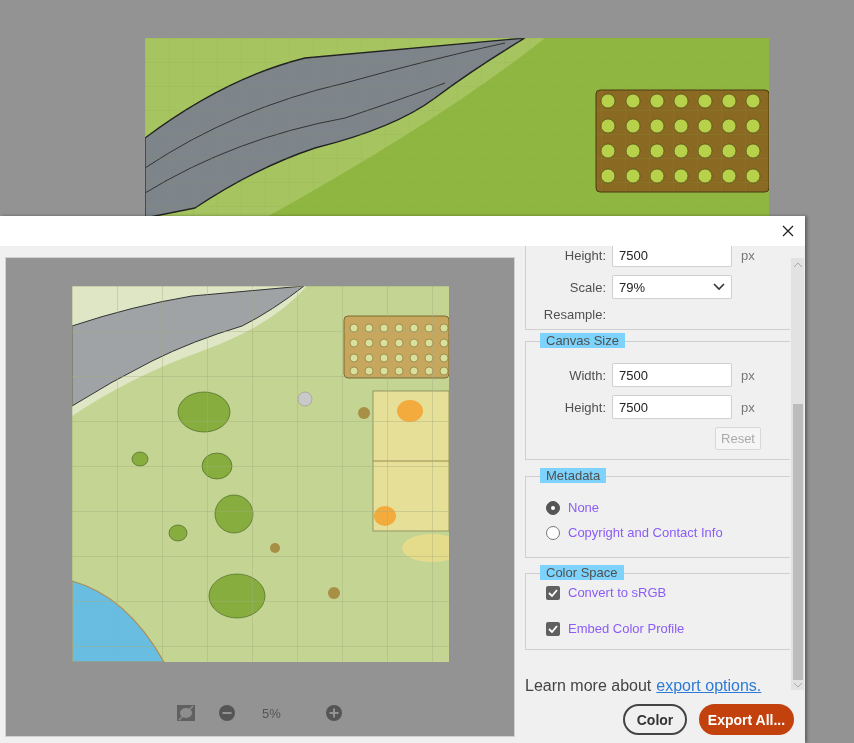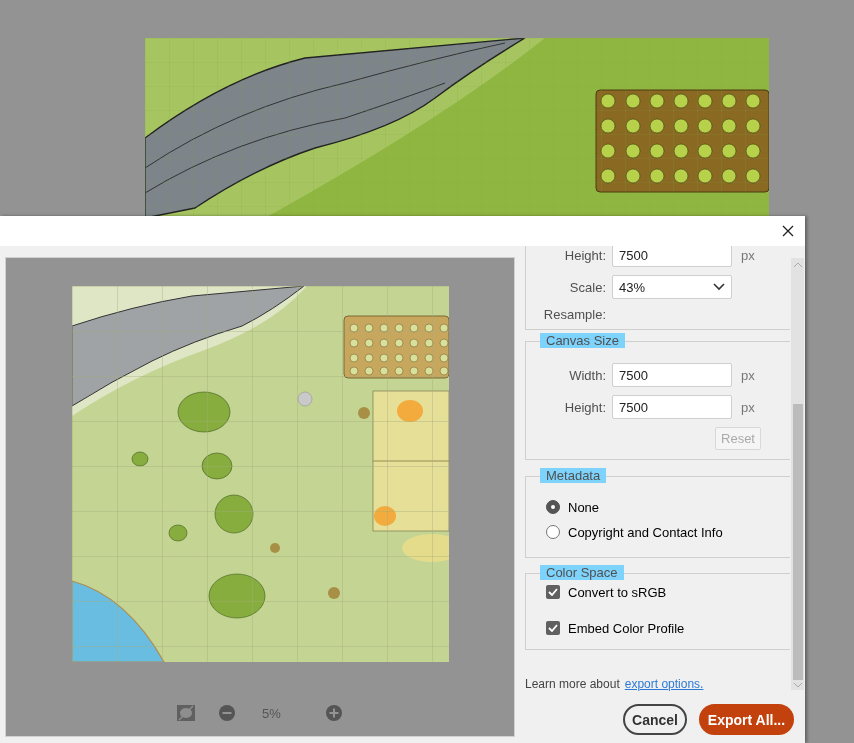--- a/index.html
+++ b/index.html
@@ -15,28 +15,28 @@
   .zoom-pct { position: absolute; left: 256px; top: 4px; font-size: 13px; color: #555; }
   .panel { position: absolute; left: 520px; top: 30px; width: 270px; height: 440px; overflow: hidden; }
   .row { position: absolute; display: flex; align-items: center; }
   .lbl { font-size: 13px; color: #505050; text-align: right; width: 86px; padding-right: 6px; }
   .select { width: 120px; height: 24px; background: #fff; border: 1px solid #cfcfcf; border-radius: 2px; display: flex; align-items: center; justify-content: space-between; padding: 0 6px; font-size: 13px; color: #222; }
   .input { width: 120px; height: 24px; background: #fff; border: 1px solid #cfcfcf; border-radius: 2px; display: flex; align-items: center; padding: 0 6px; font-size: 13px; color: #222; }
   .unit { font-size: 13px; color: #777; margin-left: 9px; }
   .group { position: absolute; left: 5px; width: 300px; border: 1px solid #cfcfcf; padding-left: 36px; }
   .legend { position: absolute; left: 14px; top: -9px; background: #7dd3fc; padding: 0 6px; font-size: 13px; color: #505050; }
   .reset-btn { position: absolute; width: 46px; height: 23px; border: 1px solid #d8d8d8; border-radius: 2px; background: #f5f5f5; font-size: 13px; color: #aaa; display: flex; align-items: center; justify-content: center; }
-  .opt { position: absolute; display: flex; align-items: flex-start; font-size: 13px; color: #000000; }
+  .opt { position: absolute; display: flex; align-items: flex-end; font-size: 13px; color: #8b5cf6; }
   .radio { width: 14px; height: 14px; border-radius: 50%; border: 1px solid #777; margin-right: 8px; position: relative; background: #fff; }
   .radio.on { background: #555; border-color: #555; }
   .radio.on::after { content: ""; position: absolute; left: 4px; top: 4px; width: 4px; height: 4px; border-radius: 50%; background: #fff; }
   .check { width: 14px; height: 14px; border-radius: 2px; background: #606060; margin-right: 8px; display: flex; align-items: center; justify-content: center; }
   .scrollbar { position: absolute; left: 791px; top: 42px; width: 13px; height: 432px; background: #e2e2e2; }
   .scroll-thumb { position: absolute; left: 2px; top: 146px; width: 10px; height: 276px; background: #bcbcbc; }
-  .learn { position: absolute; left: 525px; top: 461px; font-size: 12px; color: #444; }
+  .learn { position: absolute; left: 525px; top: 461px; font-size: 16px; color: #444; }
   .learn a { color: #2d7ad6; text-decoration: underline; margin-left: 5px; }
   .btn-cancel { position: absolute; left: 623px; top: 488px; width: 64px; height: 31px; border: 2px solid #444; border-radius: 16px; background: #f0f0f0; font-size: 14px; font-weight: bold; color: #333; display: flex; align-items: center; justify-content: center; }
   .btn-export { position: absolute; left: 699px; top: 488px; width: 95px; height: 31px; border-radius: 16px; background: #c2410c; font-size: 14px; font-weight: bold; color: #fff; display: flex; align-items: center; justify-content: center; }
 </style>
 </head>
 <body>
 
 <div class="bg-map">
   <svg width="624" height="180" viewBox="0 0 624 180">
     <defs>
@@ -185,21 +185,21 @@
 
     <div class="group" style="top:-40px;height:124px;">
       <div class="row" style="left:0;top:36px;">
         <span class="lbl">Height:</span>
         <span class="input">7500</span>
         <span class="unit">px</span>
       </div>
       <div class="row" style="left:0;top:68px;">
         <span class="lbl">Scale:</span>
         <span class="select">
-          <span>43%</span>
+          <span>79%</span>
           <svg width="12" height="8" viewBox="0 0 12 8">
               <path d="M1 1L6 6L11 1" fill="none" stroke="#333" stroke-width="1.6"></path>
             </svg>
         </span>
       </div>
       <div class="row" style="left:0;top:100px;flex-direction:column;">
         <span class="lbl">Resample:</span>
       </div>
     </div>
 
@@ -258,15 +258,15 @@
     <div class="scroll-thumb"></div>
     <svg style="position:absolute;left:2px;bottom:2px" width="10" height="6" viewBox="0 0 10 6">
         <path d="M1 1L5 5L9 1" fill="none" stroke="#aaa" stroke-width="1"></path>
       </svg>
   </div>
 
   <div class="learn">
     <span>Learn more about</span><a>export options.</a>
   </div>
 
-  <div class="btn-cancel">Cancel</div>
+  <div class="btn-cancel">Color</div>
   <div class="btn-export">Export All...</div>
 </div>
 
 </body></html>

